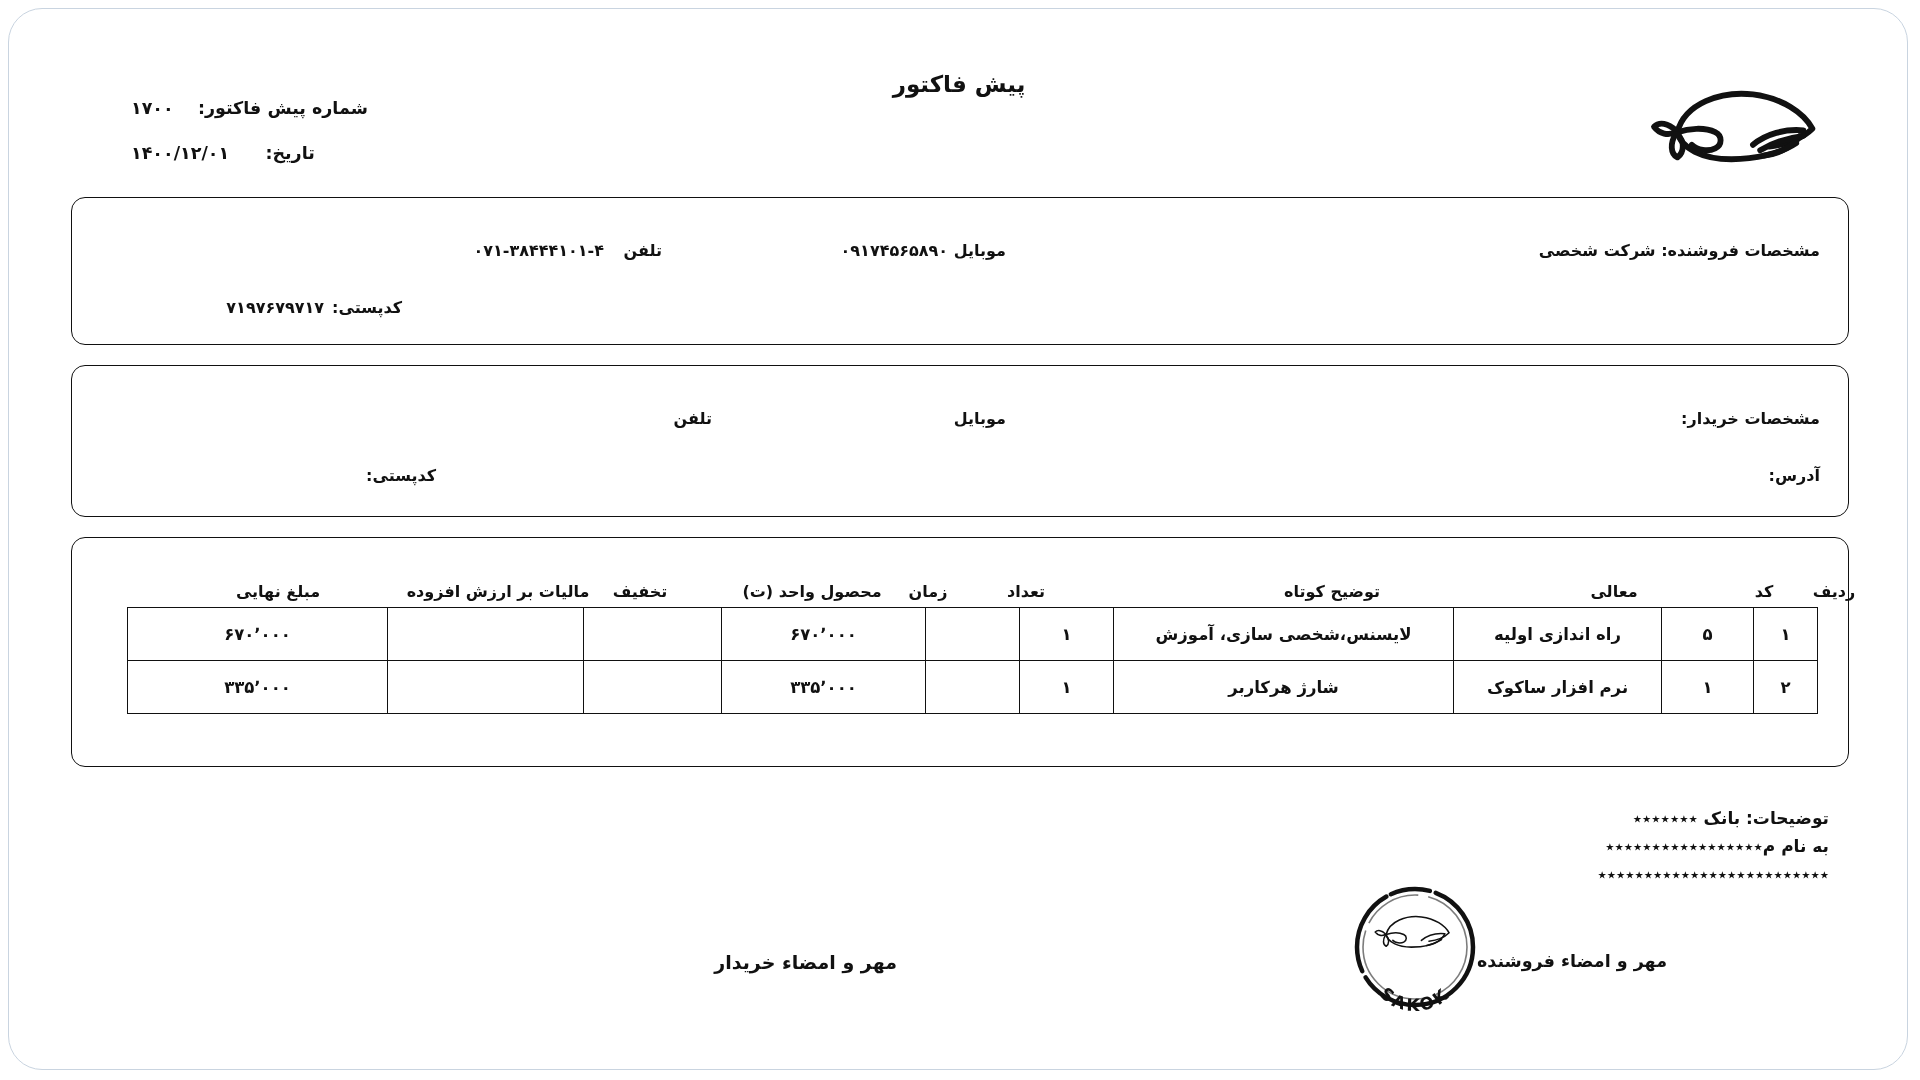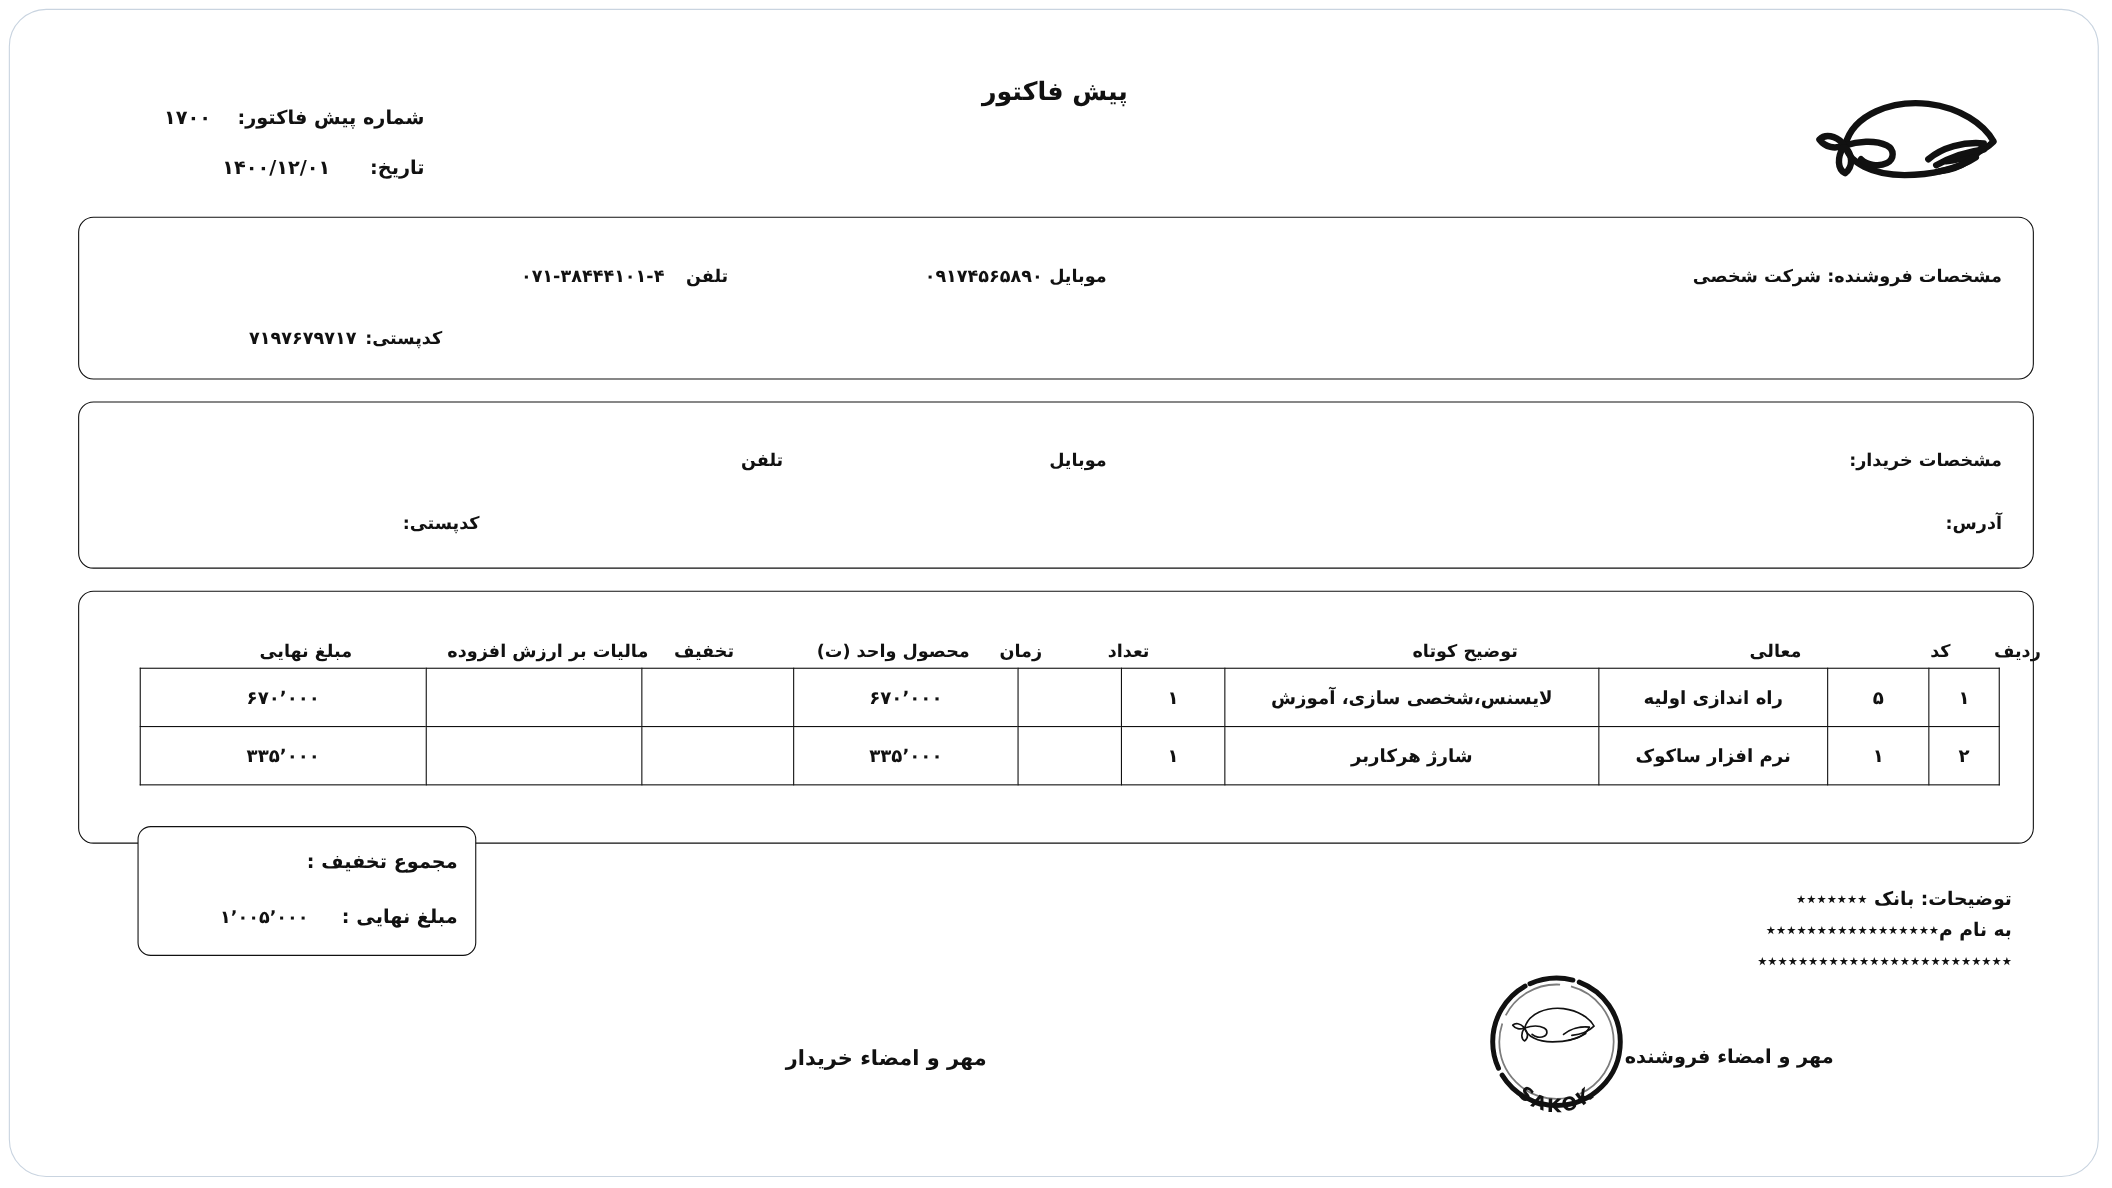--- a/index.html
+++ b/index.html
@@ -45,22 +45,22 @@
     top: 72px;
     right: 82px;
     width: 180px;
     height: 88px;
   }
   .logo-mark svg { display: block; width: 100%; height: 100%; }
 
   .meta-block {
     position: absolute;
     top: 88px;
-    left: 140px;
-    text-align: right;
+    left: 122px;
+    text-align: left;
     direction: rtl;
   }
   .meta-line {
     font-size: 17.5px;
     font-weight: bold;
     white-space: nowrap;
     margin-bottom: 22px;
     line-height: 1.3;
   }
   .meta-line .gap { display: inline-block; width: 12px; }
@@ -321,30 +321,20 @@
         <td>۱</td>
         <td></td>
         <td>۳۳۵٬۰۰۰</td>
         <td></td>
         <td></td>
         <td>۳۳۵٬۰۰۰</td>
       </tr>
     </tbody>
   </table>
 
-  <div class="totals">
-    <div class="totals-row r1">
-      <span class="totals-label">مجموع تخفیف :</span>
-      <span class="totals-value"></span>
-    </div>
-    <div class="totals-row r2">
-      <span class="totals-label">مبلغ نهایی :</span>
-      <span class="totals-value">۱٬۰۰۵٬۰۰۰</span>
-    </div>
-  </div>
 
   <div class="notes">
     <div>توضیحات: بانک ٭٭٭٭٭٭٭</div>
     <div>به نام م٭٭٭٭٭٭٭٭٭٭٭٭٭٭٭٭٭</div>
     <div>٭٭٭٭٭٭٭٭٭٭٭٭٭٭٭٭٭٭٭٭٭٭٭٭٭</div>
   </div>
 
   <div class="sig-seller">مهر و امضاء فروشنده</div>
   <div class="sig-buyer">مهر و امضاء خریدار</div>
 

